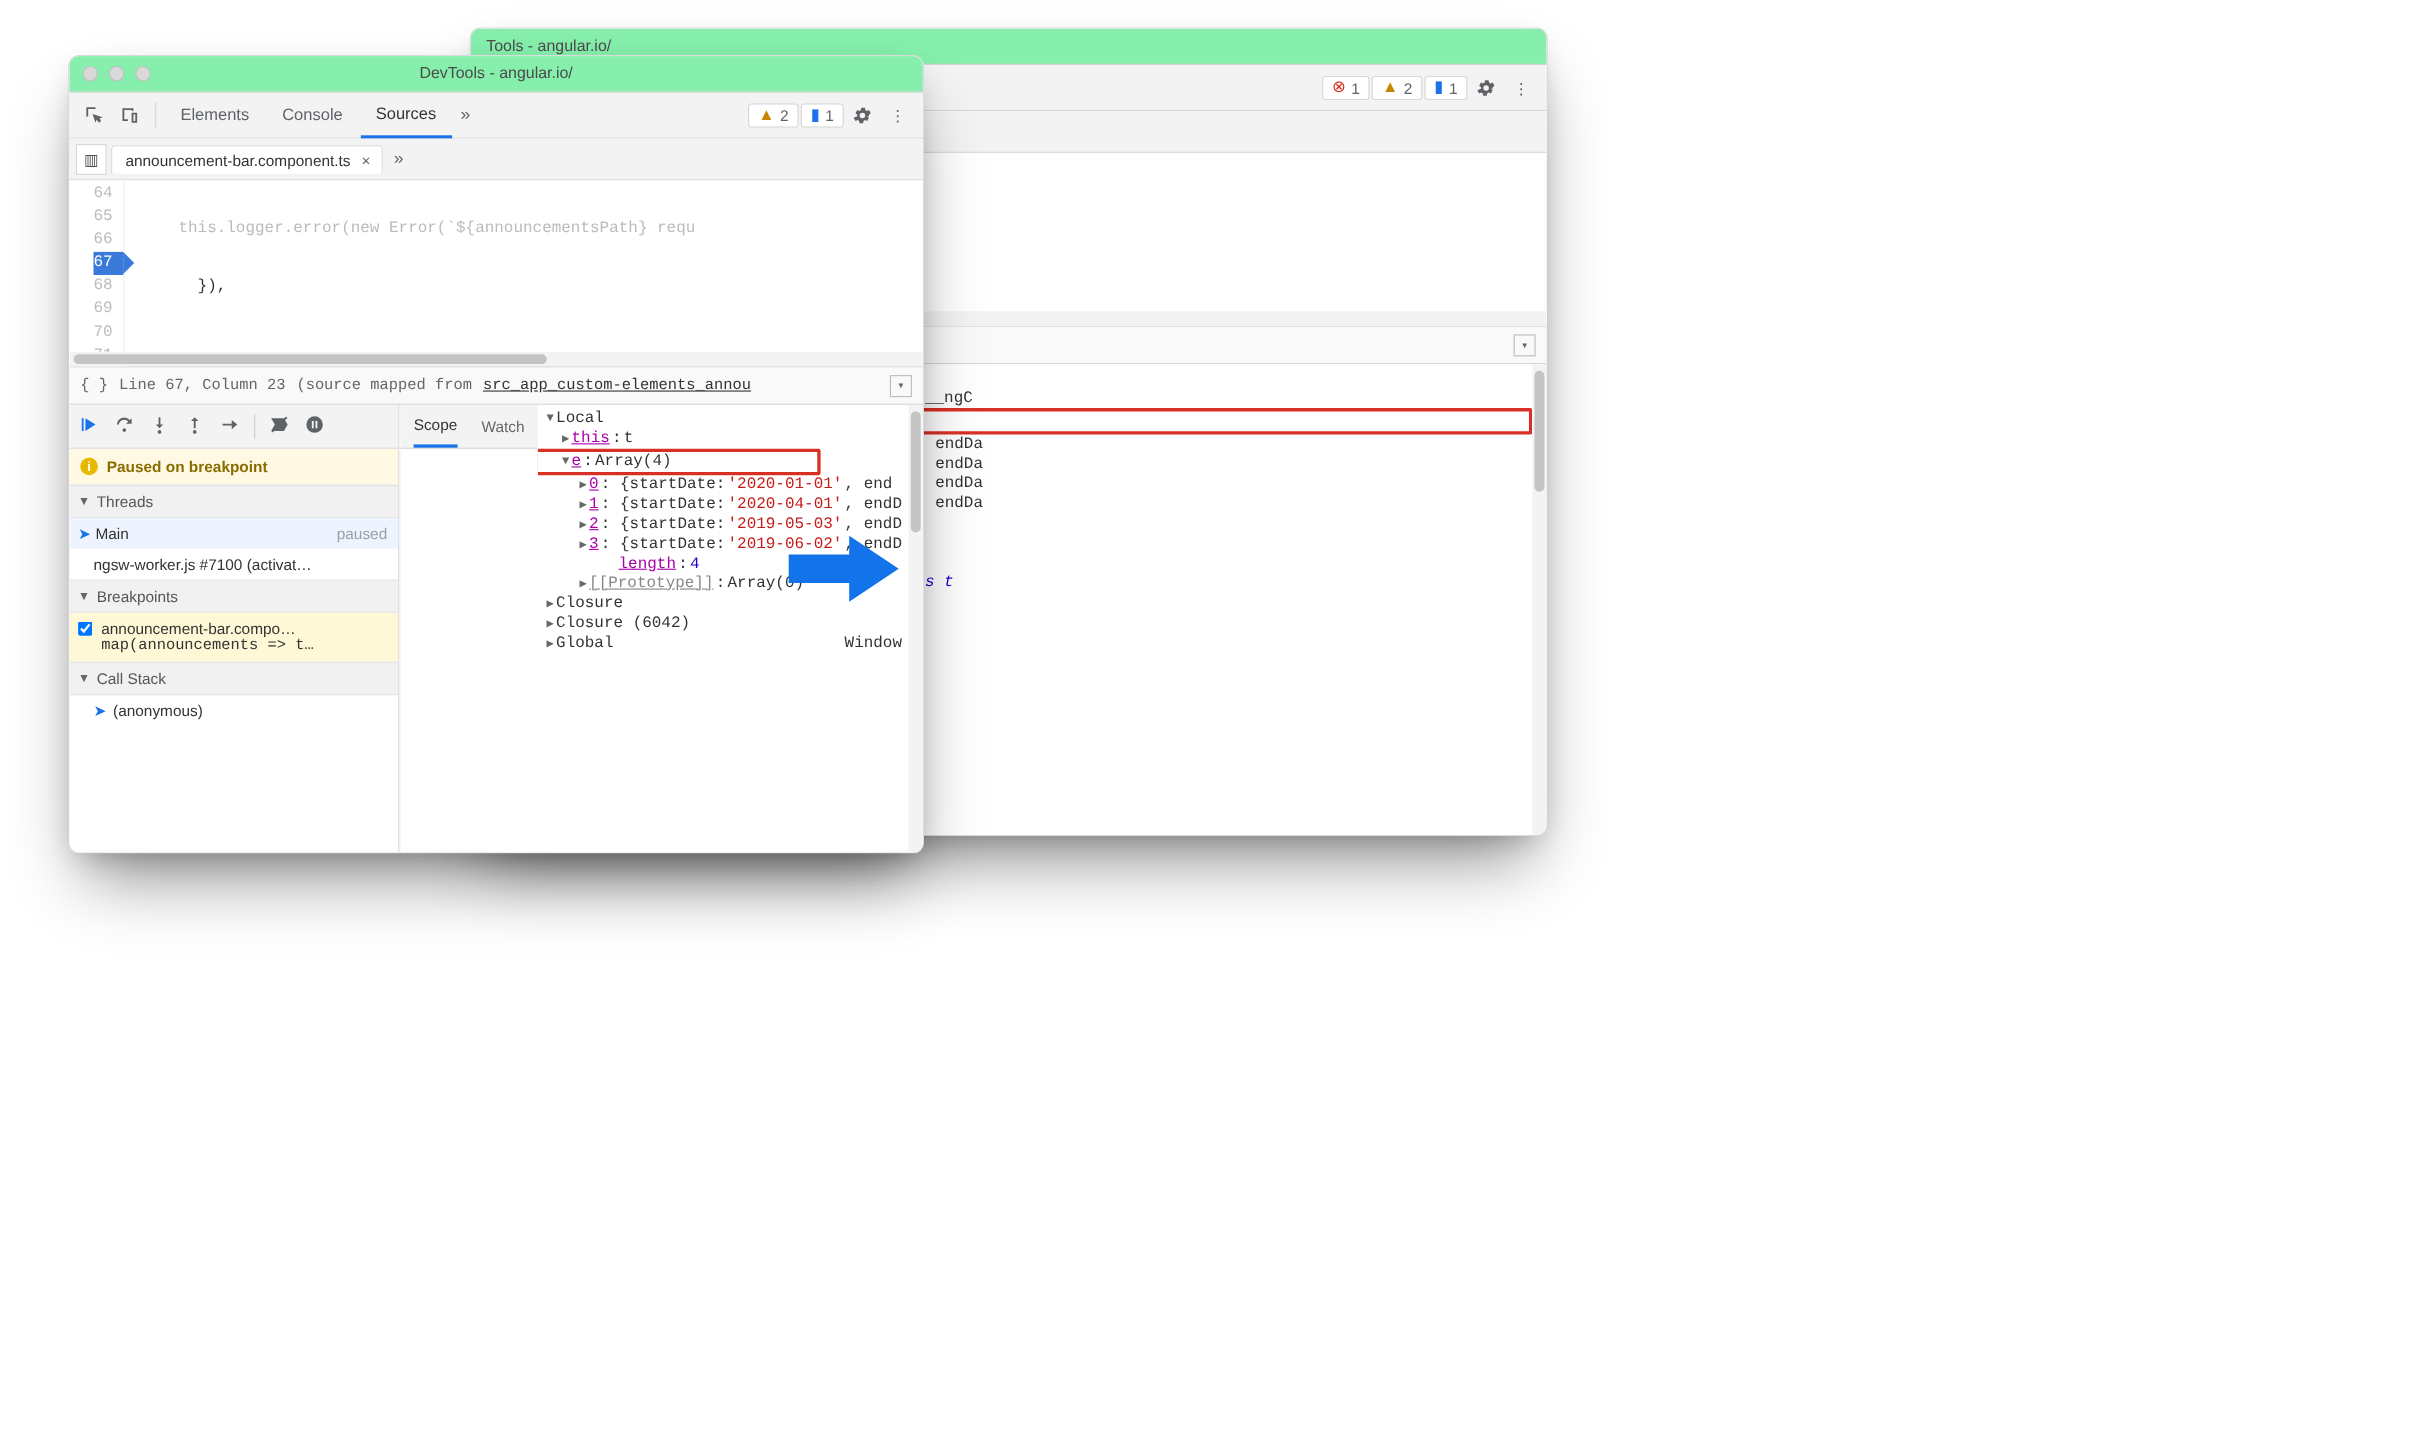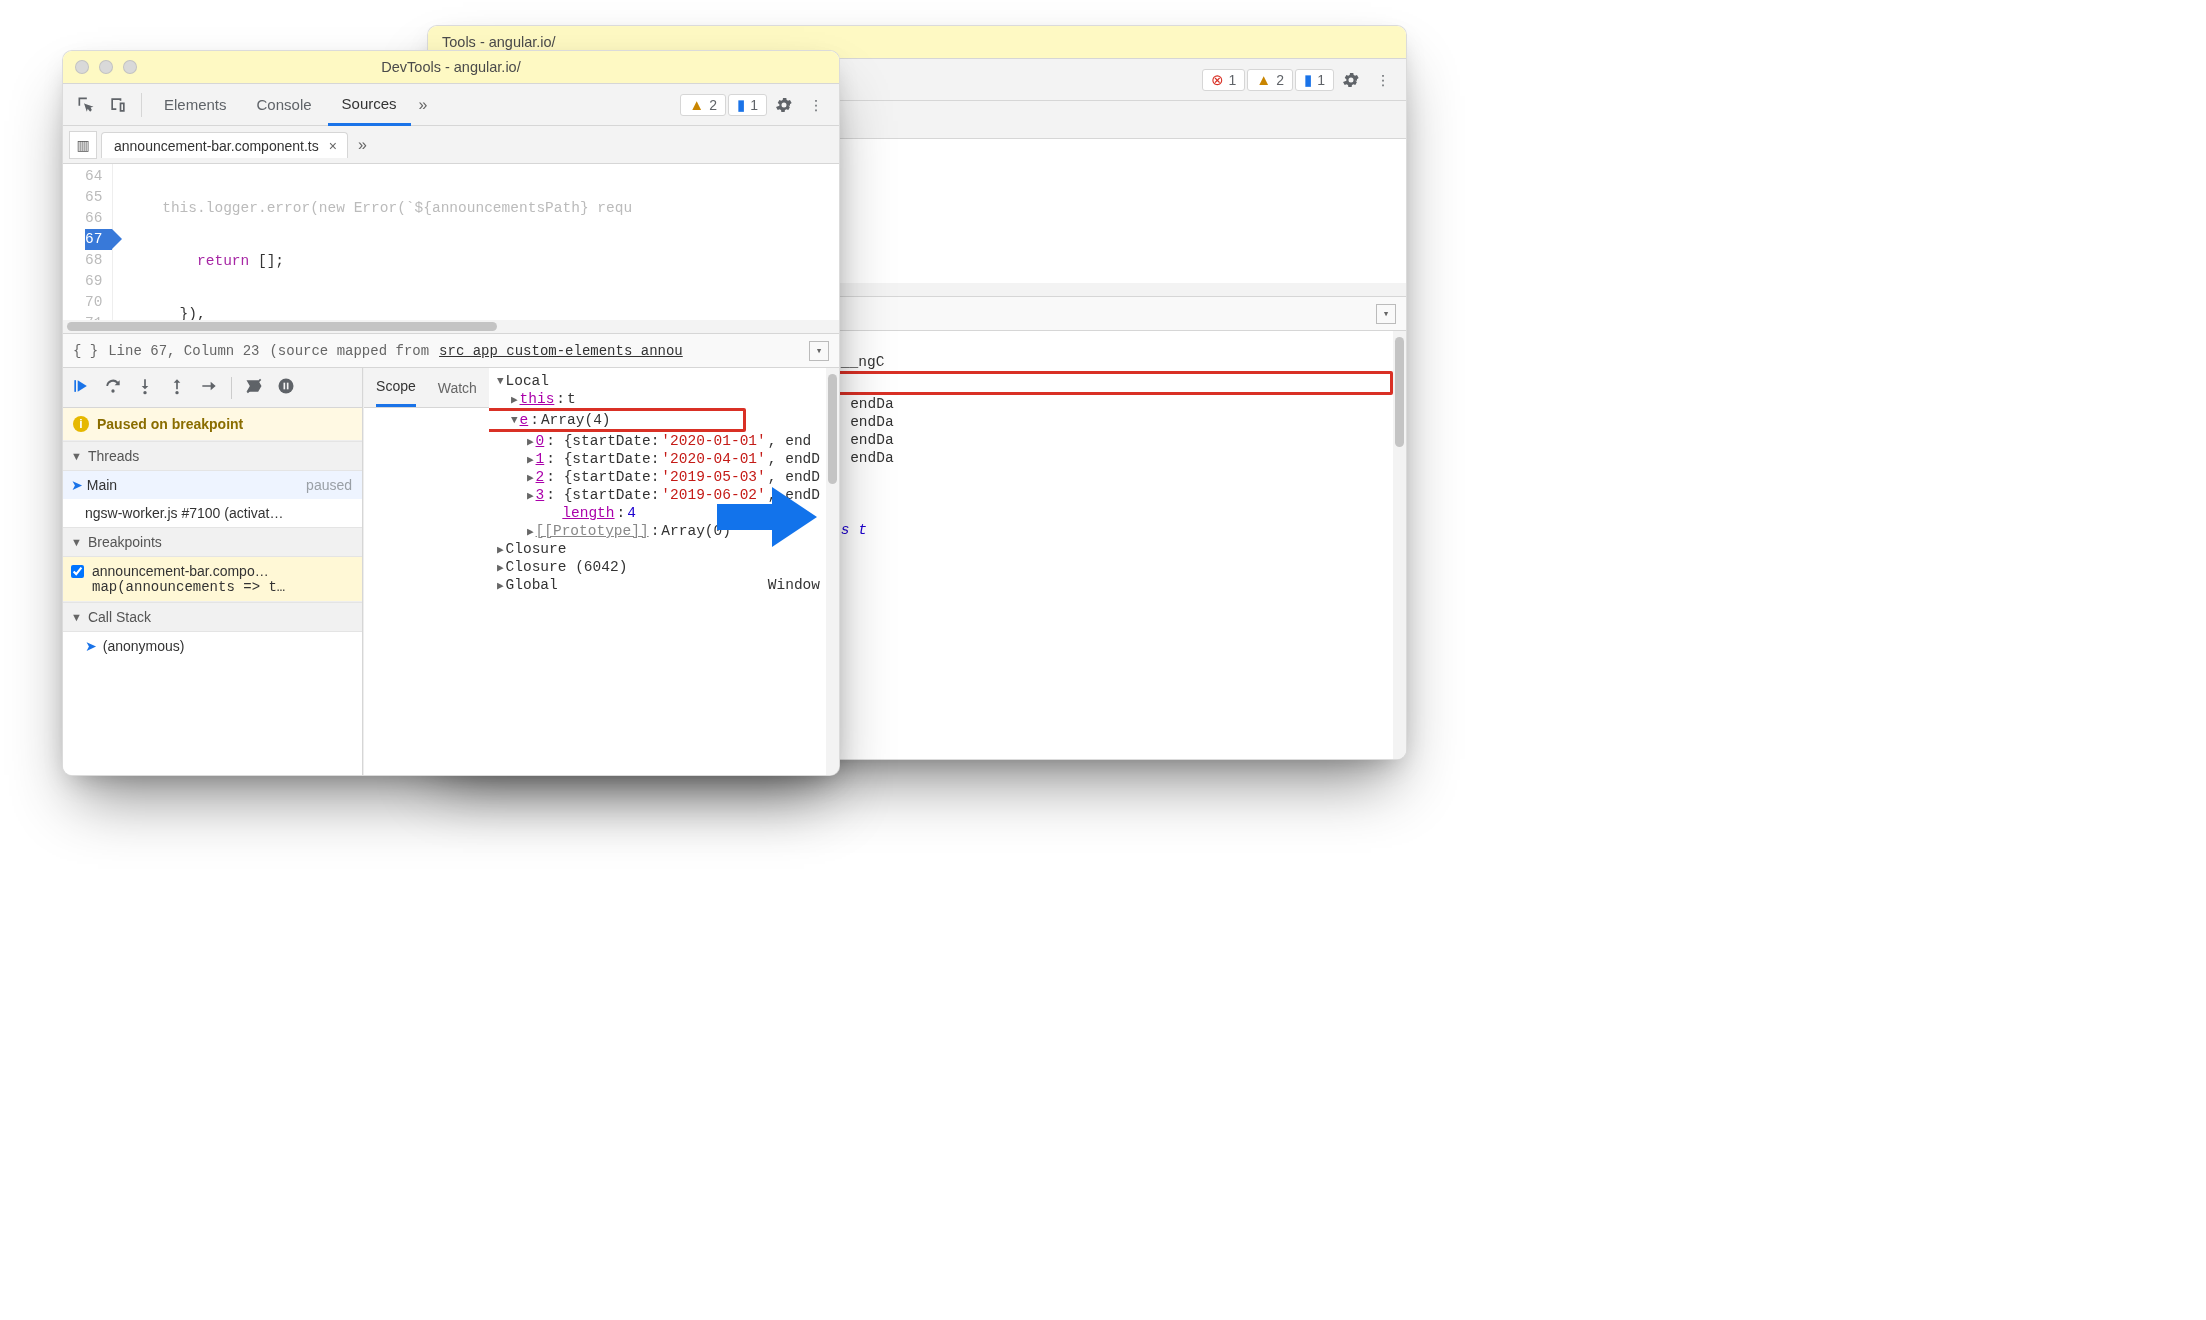--- a/index.html
+++ b/index.html
@@ -38,21 +38,21 @@
     width: 778px;
     height: 726px;
   }
 
   .titlebar {
     height: 33px;
     display: flex;
     align-items: center;
     justify-content: center;
     position: relative;
-    background: #fef9c3;
+    background: #86efac;
     border-bottom: 1px solid #d6d6d6;
     font-size: 14.5px;
     color: #4b4b4b;
   }
   .traffic {
     position: absolute; left: 12px; top: 50%; transform: translateY(-50%);
     display: flex; gap: 10px;
   }
   .traffic span {
     width: 14px; height: 14px; border-radius: 50%;
@@ -427,21 +427,20 @@
         <div>65</div>
         <div>66</div>
         <div class="cur">67</div>
         <div>68</div>
         <div>69</div>
         <div>70</div>
         <div>71</div>
       </div>
       <div class="codelines">
         <div style="color:#bbb">    <span>this.logger.error(new Error(`${announcementsPath} requ</span></div>
-        <div>        <span class="kw">return</span> [];</div>
         <div>      }),</div>
         
         
         
         
         
       </div>
     </div>
     <div class="hscroll" style="position:absolute;bottom:0;left:0;right:0;">
       <div class="thumb" style="left:4px; width:430px;"></div>

